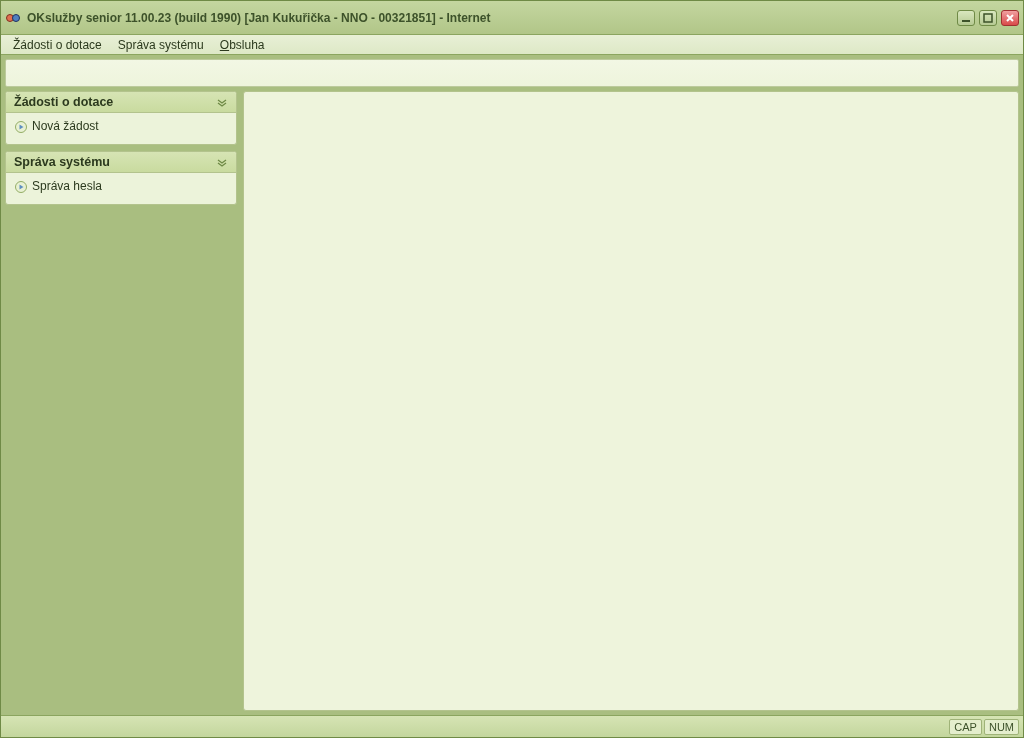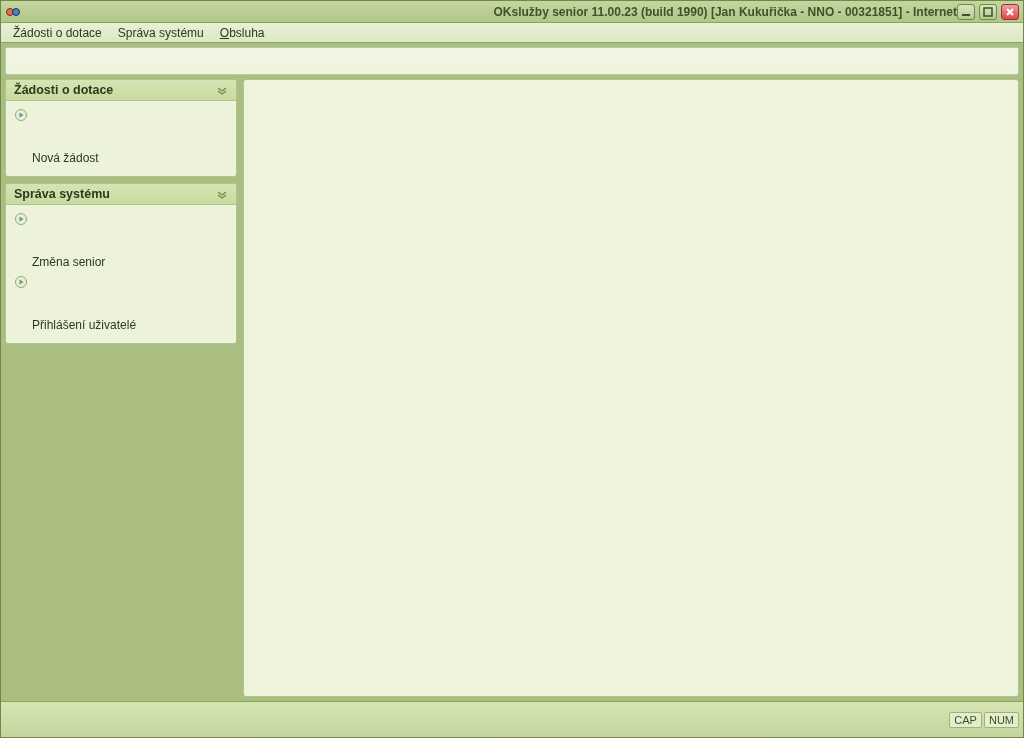--- a/index.html
+++ b/index.html
@@ -10,27 +10,26 @@
     width: 1024px;
     height: 738px;
     overflow: hidden;
     display: flex;
     flex-direction: column;
     border: 1px solid #6f8a46;
   }
 
   
   .titlebar {
-    height: 22px;
+    height: 34px;
     background: linear-gradient(#c4d6a0, #b1c688);
     border-bottom: 1px solid #8ba55f;
     display: flex;
     align-items: center;
     padding: 0 4px;
-    text-align: right;
   }
   .titlebar .app-icon {
     width: 16px; height: 16px;
     margin-right: 6px;
     display: inline-flex; align-items: center; justify-content: center;
   }
   .titlebar .title-text {
     font-weight: bold;
     color: #3d522a;
     flex: 1;
@@ -131,32 +130,32 @@
     padding: 2px 2px;
     cursor: pointer;
     color: #2c3a1e;
   }
   .nav-item .bullet {
     width: 14px; height: 14px;
     margin-right: 4px;
     flex-shrink: 0;
     margin-top: 1px;
   }
-  .nav-item .lbl { line-height: 15px; margin-top: 44px; }
+  .nav-item .lbl { line-height: 15px; }
 
   .content {
     flex: 1;
     background: #eef4dc;
     border: 1px solid #b3c38d;
     border-radius: 3px;
   }
 
   
   .statusbar {
-    height: 36px;
+    height: 22px;
     background: linear-gradient(#d6e4b4,#c3d69d);
     border-top: 1px solid #8ba55f;
     display: flex;
     align-items: center;
     justify-content: flex-end;
     padding: 0 4px;
     gap: 2px;
   }
   .status-cell {
     border: 1px solid #9fb378;
@@ -246,30 +245,21 @@
         </span>
       </div>
       <div class="panel-body">
         <div class="nav-item">
           <span class="bullet">
             <svg width="14" height="14" viewBox="0 0 14 14">
                 <circle cx="7" cy="7" r="5.5" fill="#e8f1d3" stroke="#94ad66" stroke-width="1"></circle>
                 <path d="M5.5 4.5 L9.5 7 L5.5 9.5 Z" fill="#5f8fc0"></path>
               </svg>
           </span>
-          <span class="lbl">Změna senior</span>
-        </div>
-        <div class="nav-item">
-          <span class="bullet">
-            <svg width="14" height="14" viewBox="0 0 14 14">
-                <circle cx="7" cy="7" r="5.5" fill="#e8f1d3" stroke="#94ad66" stroke-width="1"></circle>
-                <path d="M5.5 4.5 L9.5 7 L5.5 9.5 Z" fill="#5f8fc0"></path>
-              </svg>
-          </span>
-          <span class="lbl">Přihlášení uživatelé</span>
+          <span class="lbl">Správa hesla</span>
         </div>
       </div>
     </div>
 
   </div>
 
   <div class="content"></div>
 </div>
 
 <div class="statusbar">

